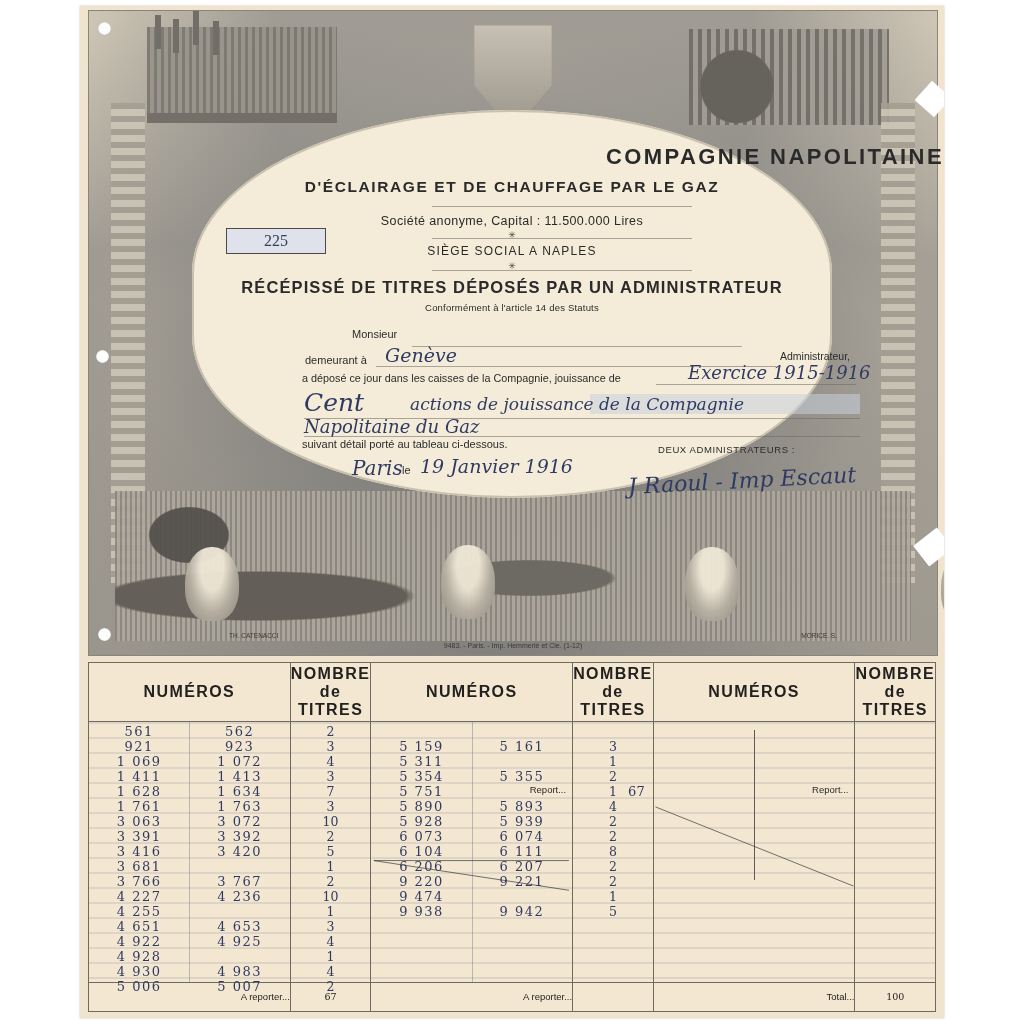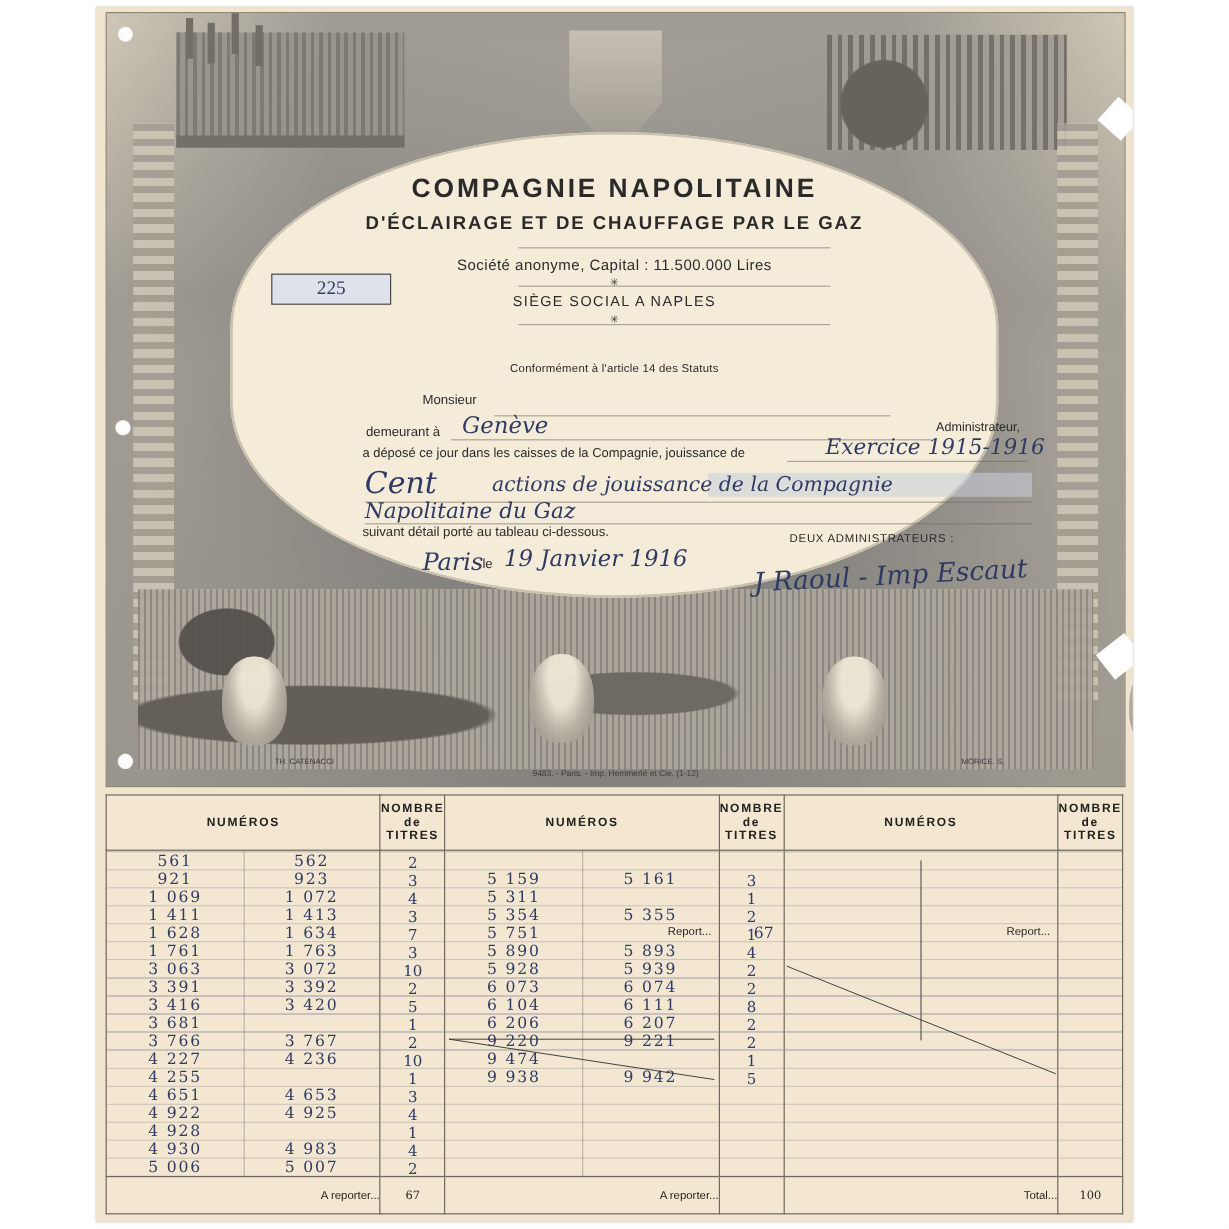--- a/index.html
+++ b/index.html
@@ -56,21 +56,21 @@
   .col-l{left:22px;} .col-r{right:22px;}
 
   
   .oval{position:absolute;left:112px;top:104px;width:640px;height:388px;
     background:#f4ecd9;
     border-radius:50% / 42%;
     box-shadow:0 0 0 2px #c9c1ae inset;}
 
   
   .txt{position:absolute;color:#2a2a2a;text-align:center;white-space:nowrap;}
-  .t1{left:0;right:0;top:138px;font-size:22px;letter-spacing:2.4px;font-weight:700;}
+  .t1{left:0;right:0;top:138px;font-size:22px;letter-spacing:2.4px;font-weight:700;text-align:right;}
   .t2{left:0;right:0;top:172px;font-size:15.5px;letter-spacing:1.6px;font-weight:700;}
   .t3{left:0;right:0;top:208px;font-size:12.5px;letter-spacing:.4px;}
   .t4{left:0;right:0;top:238px;font-size:12px;letter-spacing:1.2px;}
   .t5{left:0;right:0;top:272px;font-size:16.5px;letter-spacing:1.1px;font-weight:700;}
   .t6{left:0;right:0;top:296px;font-size:9.5px;letter-spacing:.2px;}
   .star{left:0;right:0;font-size:9px;color:#44403a;}
   .s1{top:224px;} .s2{top:255px;}
 
   
   .recno-lab{position:absolute;left:149px;top:209px;font-size:7.8px;letter-spacing:.3px;color:#2d2d2d;margin-top:14px;}
@@ -106,21 +106,21 @@
   
   .imp{position:absolute;font-size:6.5px;color:#3a3a3a;}
   .imp-l{left:140px;bottom:16px;}
   .imp-c{left:50%;bottom:6px;transform:translateX(-50%);font-size:7px;}
   .imp-r{right:100px;bottom:16px;}
 
   
   table.coupons{position:absolute;left:8px;top:656px;width:848px;height:350px;
     border-collapse:collapse;background:#f3e7d2;}
   table.coupons th,table.coupons td{border:1px solid #6f6a60;padding:0;}
-  table.coupons th{font-size:10px;letter-spacing:1.4px;color:#22211f;font-weight:700;height:40px;}
+  table.coupons th{font-size:16px;letter-spacing:1.4px;color:#22211f;font-weight:700;height:40px;}
   .numcell{position:relative;height:240px;vertical-align:top;
     background:
       repeating-linear-gradient(180deg,rgba(120,120,140,.35) 0 1px,rgba(0,0,0,0) 1px 15px);}
   .numcell .mid{position:absolute;top:0;bottom:0;left:50%;width:1px;background:rgba(120,120,140,.45);}
   .numlist{position:absolute;top:2px;left:0;right:0;font-family:"DejaVu Serif",serif;
     color:#2f3a63;font-size:13px;}
   .numrow{height:15px;line-height:15px;display:flex;}
   .numrow i{font-style:normal;flex:1;text-align:center;letter-spacing:1.5px;}
   .qtycell{position:relative;height:240px;vertical-align:top;width:52px;
     background:repeating-linear-gradient(180deg,rgba(120,120,140,.35) 0 1px,rgba(0,0,0,0) 1px 15px);}
@@ -165,20 +165,21 @@
   </div>
 
   <div class="oval"></div>
 
   <div class="txt t1">COMPAGNIE NAPOLITAINE</div>
   <div class="txt t2">D'ÉCLAIRAGE ET DE CHAUFFAGE PAR LE GAZ</div>
   <div class="txt t3">Société anonyme, Capital : 11.500.000 Lires</div>
   <div class="txt star s1">✳</div>
   <div class="txt t4">SIÈGE SOCIAL A NAPLES</div>
   <div class="txt star s2">✳</div>
+  <div class="txt t5">RÉCÉPISSÉ DE TITRES DÉPOSÉS PAR UN ADMINISTRATEUR</div>
   <div class="txt t6">Conformément à l'article 14 des Statuts</div>
 
   <div class="rule" style="left:352px;top:200px;width:260px;"></div>
   <div class="rule" style="left:352px;top:232px;width:260px;"></div>
   <div class="rule" style="left:352px;top:264px;width:260px;"></div>
 
   <div class="recno-lab">N° DU RÉCÉPISSÉ</div>
   <div class="recno-box">
     <span>225</span>
   </div>

